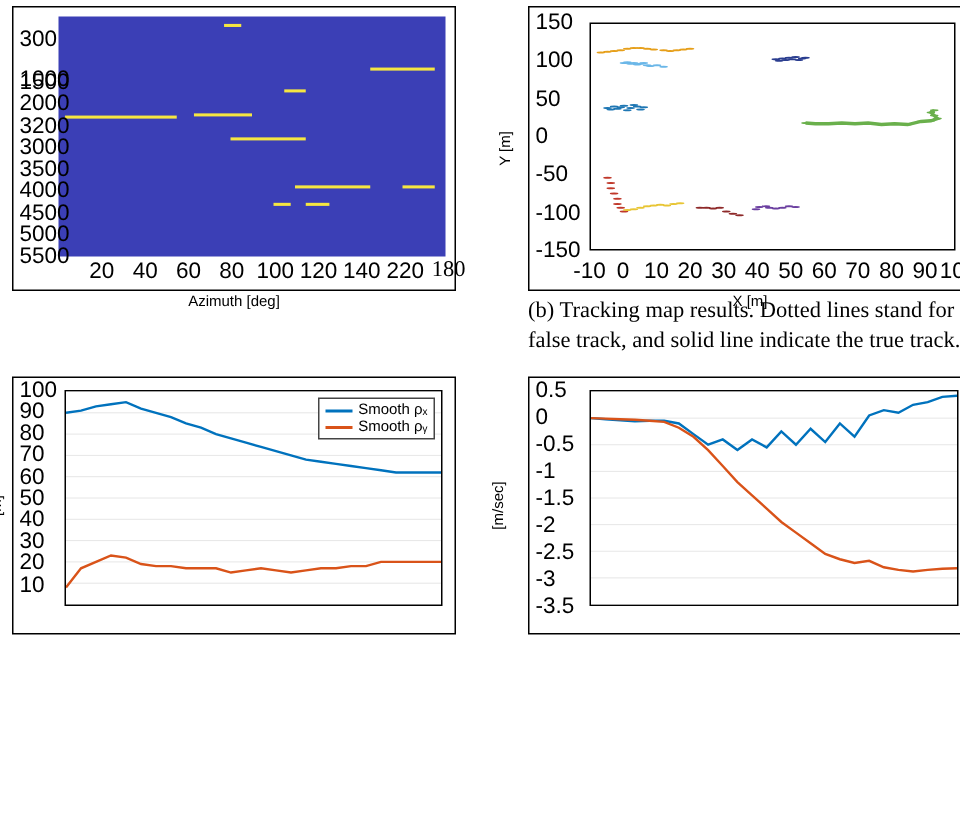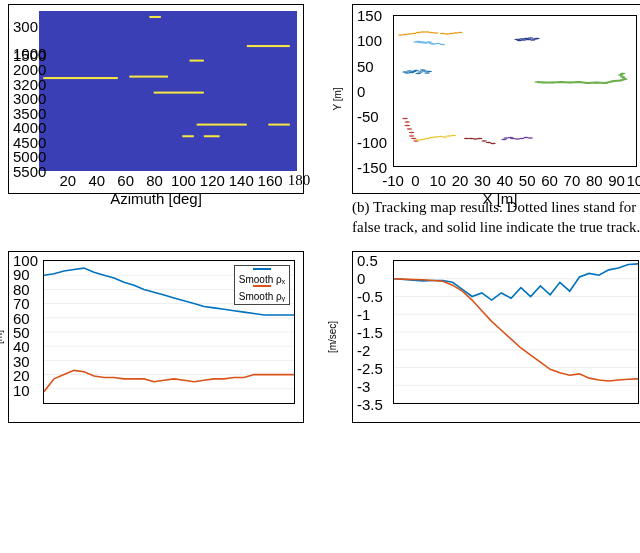--- a/index.html
+++ b/index.html
@@ -6,32 +6,32 @@
   .page{width:640px;padding:4px 8px;}
   .row{display:flex;justify-content:space-between;margin-bottom:14px;}
   .col{width:296px;}
   .caption{font-size:15px;line-height:1.3;margin-top:4px;}
   .caption .it{font-style:italic;}
   .plot{border:1px solid #000;position:relative;background:#fff;}
   .plotA{height:188px;}
   .plotB{height:188px;}
   .plotC,.plotD{height:170px;}
   .ylabel{position:absolute;left:-4px;top:50%;transform:translate(-100%,-50%) rotate(-90deg);transform-origin:center;font-family:Arial,Helvetica,sans-serif;font-size:10px;white-space:nowrap;}
-  .xlabel{position:absolute;bottom:-14px;left:50%;transform:translateX(-50%);font-family:Arial,Helvetica,sans-serif;font-size:15px;}
+  .xlabel{position:absolute;bottom:-14px;left:50%;transform:translateX(-50%);font-family:Arial,Helvetica,sans-serif;font-size:10px;}
   .box{position:absolute;border:1px solid #000;}
   .chartarea{position:absolute;}
   .chartareaA{left:30px;top:6px;right:6px;bottom:22px;background:#3b3fb6;}
   .chartareaB{left:40px;top:10px;right:10px;bottom:26px;}
   .chartareaC{left:34px;top:8px;right:8px;bottom:18px;}
   .chartareaD{left:40px;top:8px;right:8px;bottom:18px;}
   .tick{position:absolute;font-family:Arial,Helvetica,sans-serif;font-size:15px;color:#000;}
   .xtick{bottom:4px;transform:translateX(-50%);}  
   .ytick{left:4px;transform:translateY(-50%);}
   .legend{position:absolute;background:#fff;border:1px solid #444;font-family:Arial,Helvetica,sans-serif;font-size:10px;padding:2px 4px;}
-  .lrow{display:flex;align-items:center;gap:4px;white-space:nowrap;flex-direction:column;}
+  .lrow{display:flex;align-items:center;gap:4px;white-space:nowrap;}
   .lline{width:18px;height:2px;}
   svg{position:absolute;left:0;top:0;width:100%;height:100%;}
 </style>
 </head>
 <body>
 
 <div class="page">
 
   <div class="row">
 
@@ -54,21 +54,21 @@
 
         <span class="xlabel">Azimuth [deg]</span>
         <div id="xticksA">
             <span class="tick xtick" style="left: 58.8889px;">20</span>
             <span class="tick xtick" style="left: 87.7778px;">40</span>
             <span class="tick xtick" style="left: 116.667px;">60</span>
             <span class="tick xtick" style="left: 145.556px;">80</span>
             <span class="tick xtick" style="left: 174.444px;">100</span>
             <span class="tick xtick" style="left: 203.333px;">120</span>
             <span class="tick xtick" style="left: 232.222px;">140</span>
-            <span class="tick xtick" style="left: 261.111px;">160</span>
+            <span class="tick xtick" style="left: 261.111px;">220</span>
             <span class="tick xtick" style="left: 290px; font-family: Liberation Serif, serif;">180</span>
           </div>
         <div id="yticksA">
             <span class="tick ytick" style="top: 20.5455px;">300</span>
             <span class="tick ytick" style="top: 48px;">1000</span>
             <span class="tick ytick" style="top: 49.6364px;">1500</span>
             <span class="tick ytick" style="top: 64.1818px; text-align: right;">2000</span>
             <span class="tick ytick" style="top: 78.7273px;">3200</span>
             <span class="tick ytick" style="top: 93.2727px;">3000</span>
             <span class="tick ytick" style="top: 107.818px;">3500</span>

